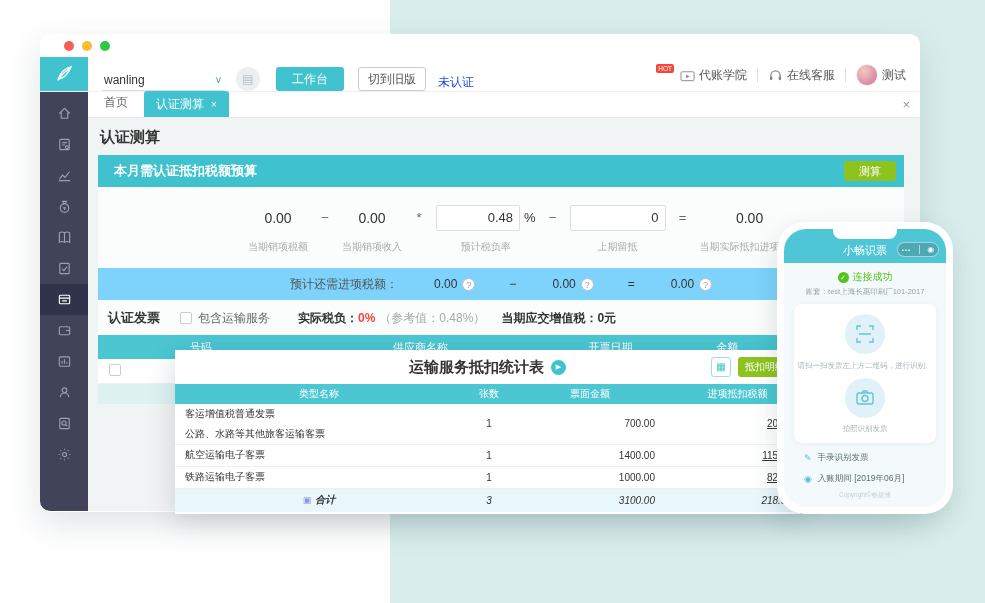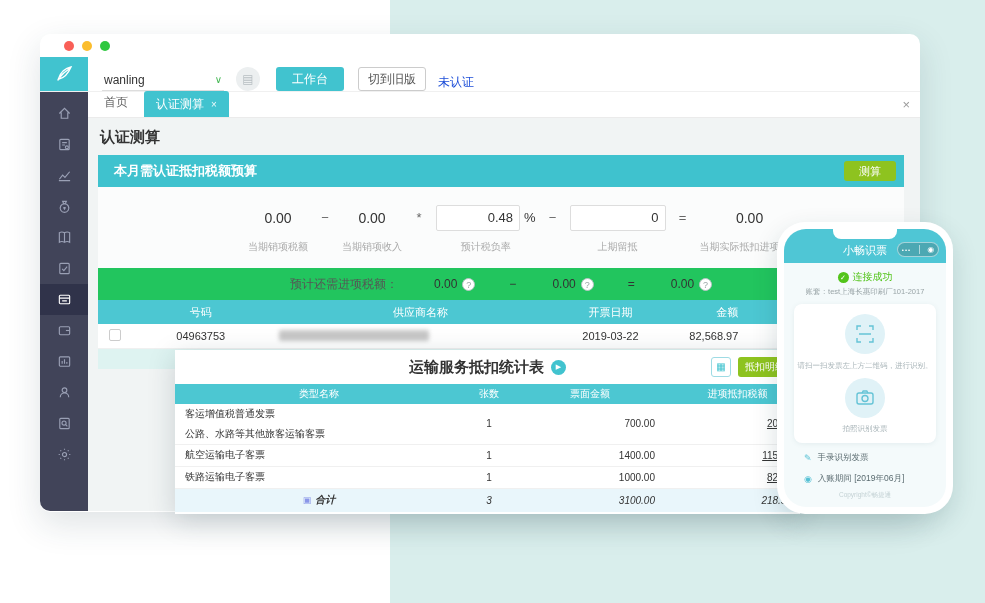--- a/index.html
+++ b/index.html
@@ -59,21 +59,21 @@
   .btn-green { margin-left: auto; width: 52px; height: 20px; background: #8ec31f; border: none; border-radius: 3px; color: #fff; font-size: 11px; }
 
   .formula { display: flex; padding: 18px 0 14px 150px; background: #fbfcfc; }
   .fcol { display: flex; flex-direction: column; align-items: center; }
   .fval { height: 26px; line-height: 26px; font-size: 14px; color: #333; display: flex; align-items: center; }
   .flab { font-size: 10px; color: #aaa; margin-top: 9px; white-space: nowrap; }
   .fop { width: 34px; text-align: center; line-height: 26px; font-size: 13px; color: #666; flex: none; }
   .fbox { display: inline-block; width: 84px; height: 26px; line-height: 24px; border: 1px solid #ddd; border-radius: 2px; background: #fff; text-align: right; padding-right: 6px; font-size: 13px; color: #333; }
   .punit { margin-left: 4px; font-size: 13px; }
 
-  .band { height: 32px; background: #22c55e; display: flex; align-items: center; font-size: 12px; color: #333; padding-left: 192px; }
+  .band { height: 32px; background: #7dd3fc; display: flex; align-items: center; font-size: 12px; color: #333; padding-left: 192px; }
   .band .lab { color: #555; }
   .band .v { margin-left: 36px; }
   .band .op { margin-left: 34px; }
   .qicon { display: inline-block; width: 13px; height: 13px; border: 1px solid #b9c3c5; border-radius: 50%; color: #9aa5a7; font-size: 9px; line-height: 12px; text-align: center; margin-left: 5px; vertical-align: 1px; background: #fff; }
 
   .inv-row { display: flex; align-items: center; padding: 9px 10px 8px 10px; font-size: 12px; background: #fbfcfc; }
   .inv-title { font-size: 13px; font-weight: bold; color: #333; }
   .cb { width: 12px; height: 12px; border: 1px solid #ccc; border-radius: 2px; background: #fff; display: inline-block; }
   .inv-row .cb { margin-left: 20px; }
   .inv-row .cbl { margin-left: 6px; color: #666; }
@@ -158,20 +158,44 @@
         </svg>
     </div>
     <div class="acct">
       <span class="name">wanling</span>
       <span class="chev">∨</span>
     </div>
     <div class="memo">▤</div>
     <button class="btn-teal">工作台</button>
     <button class="btn-old">切到旧版</button>
     <span class="not-cert">未认证</span>
+    <div class="topright">
+      <span class="hot">HOT</span>
+      <div class="tr-item">
+        <svg viewBox="0 0 16 13">
+            <rect x="1" y="2.5" width="14" height="9.5" rx="1.5" stroke="#888" fill="none"></rect>
+            <path d="M6.5 5.5 L10 7.5 L6.5 9.5 Z" fill="#888"></path>
+          </svg>
+        <span>代账学院</span>
+      </div>
+      <span class="vdiv"></span>
+      <div class="tr-item">
+        <svg viewBox="0 0 16 14">
+            <path d="M3 9 V7 a5 5 0 0 1 10 0 v2" stroke="#888" fill="none" stroke-width="1.3"></path>
+            <rect x="2" y="8" width="2.6" height="4" rx="1.2" fill="#888"></rect>
+            <rect x="11.4" y="8" width="2.6" height="4" rx="1.2" fill="#888"></rect>
+          </svg>
+        <span>在线客服</span>
+      </div>
+      <span class="vdiv"></span>
+      <div class="tr-item">
+        <span class="avatar"></span>
+        <span>测试</span>
+      </div>
+    </div>
   </div>
 
   <div class="mainrow">
     <aside class="sidebar">
       <div class="s-item">
           <svg viewBox="0 0 16 16">
             <path d="M2.5 8 L8 2.5 L13.5 8 M4.5 7 V13 H11.5 V7"></path>
           </svg>
         </div>
       <div class="s-item">
@@ -298,20 +322,27 @@
             <span class="v">0.00</span>
               <span class="qicon">?</span>
             <span class="op">−</span>
             <span class="v">0.00</span>
               <span class="qicon">?</span>
             <span class="op">=</span>
             <span class="v">0.00</span>
               <span class="qicon">?</span>
           </div>
 
+          <div class="inv-row">
+            <span class="inv-title">认证发票</span>
+            <span class="cb"></span>
+            <span class="cbl">包含运输服务</span>
+            <span class="g1"><span>实际税负：</span><span class="red">0%</span><span class="grey" style="font-weight:normal">（参考值：0.48%）</span></span>
+            <span class="g2"><span>当期应交增值税：</span><span>0元</span></span>
+          </div>
 
           <table class="main">
             <thead>
               <tr>
                 <th class="col-cb"></th>
                 <th class="col-no">号码</th>
                 <th class="col-sup" style="text-align:center">供应商名称</th>
                 <th class="col-date">开票日期</th>
                 <th class="col-amt">金额</th>
                 <th class="col-tax">税额</th>

